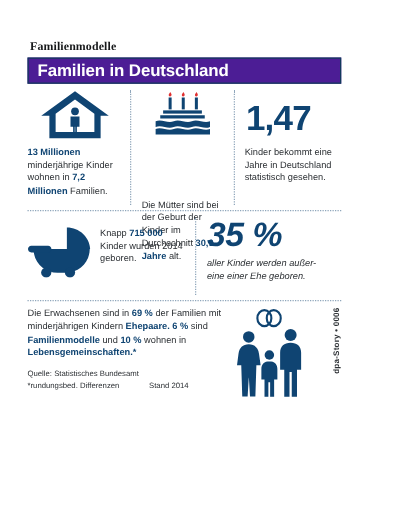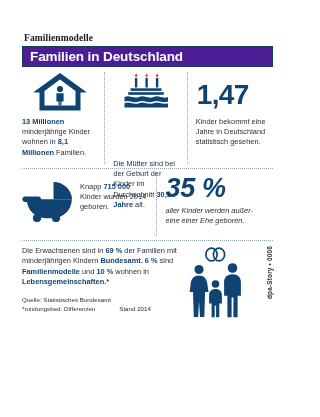--- a/index.html
+++ b/index.html
@@ -177,21 +177,21 @@
     <div class="col c1">
       <div class="art">
         <svg width="58" height="40" viewBox="0 0 58 40" aria-hidden="true">
           <path d="M29 1 L56 20.5 L49.5 20.5 L49.5 38.5 L8.5 38.5 L8.5 20.5 L2 20.5 Z
                    M29 7.5 L13.5 19 L13.5 33.5 L44.5 33.5 L44.5 19 Z" fill="#0f4472" fill-rule="evenodd"></path>
           <circle cx="29" cy="17" r="3.1" fill="#0f4472"></circle>
           <path d="M25.4 21.2 h7.2 v8.2 h-2.1 v4.1 h-1.3 v-4.1 h-0.4 v4.1 h-1.3 v-4.1 h-2.1 Z" fill="#0f4472"></path>
         </svg>
       </div>
       <div class="txt">
-        <b>13 Millionen</b> minderjährige Kinder wohnen in <b>8,1 Millionen</b> Familien.
+        <b>13 Millionen</b> minderjährige Kinder wohnen in <b>7,2 Millionen</b> Familien.
       </div>
     </div>
 
     <div class="dotted-v"></div>
 
     <div class="col c2">
       <div class="art">
         <svg width="52" height="40" viewBox="0 0 52 40" aria-hidden="true">
           <g fill="#e03131">
             <path d="M15.2 1.5c.9 1.4 1.6 2.3.6 3.3-.6.6-1.6.3-1.8-.5-.2-1 .6-1.7 1.2-2.8z"></path>
@@ -251,21 +251,21 @@
         <span>eine einer Ehe geboren.</span>
       </div>
     </div>
   </div>
 
   <div class="dotted-h"></div>
 
   <div class="r3">
     <div class="para">
       <div class="txt">
-        Die Erwachsenen sind in <b>69 %</b> der Familien mit minderjährigen Kindern <b>Bundesamt.</b>
+        Die Erwachsenen sind in <b>69 %</b> der Familien mit minderjährigen Kindern <b>Ehepaare.</b>
         <b>6 %</b> sind <b>Familienmodelle</b> und <b>10 %</b> wohnen in <b>Lebensgemeinschaften.*</b>
       </div>
       <div class="credit">
         <div>Quelle: Statistisches Bundesamt</div>
         <div>
           <span>*rundungsbed. Differenzen</span>
           <span class="stand">Stand 2014</span>
         </div>
       </div>
     </div>

